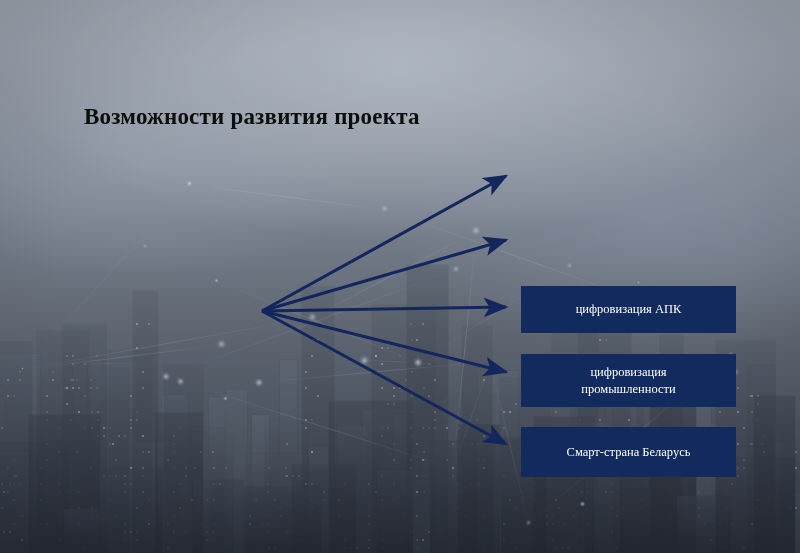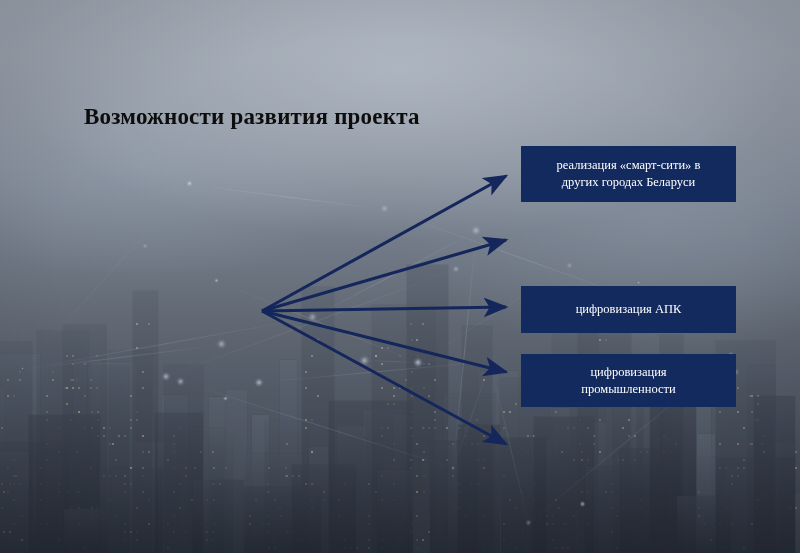--- a/index.html
+++ b/index.html
@@ -849,25 +849,24 @@
       <path d="M262,311 L506,240"></path>
       <path d="M262,311 L506,307"></path>
       <path d="M262,311 L506,372"></path>
       <path d="M262,311 L506,444"></path>
     </g>
   </svg>
 
   <div class="title">Возможности развития проекта</div>
 
 
-  <div class="box" style="left:521px; top:146px; width:215px; height:56px;">
-    <span>реализация «смарт-сити» в
-других городах Беларуси</span>
-  </div>
   <div class="box" style="left:521px; top:286px; width:215px; height:47px;">
     <span>цифровизация АПК</span>
   </div>
   <div class="box" style="left:521px; top:354px; width:215px; height:53px;">
     <span>цифровизация
 промышленности</span>
   </div>
+  <div class="box" style="left:521px; top:427px; width:215px; height:50px;">
+    <span>Смарт-страна Беларусь</span>
+  </div>
 
 </div>
 
 </body></html>

